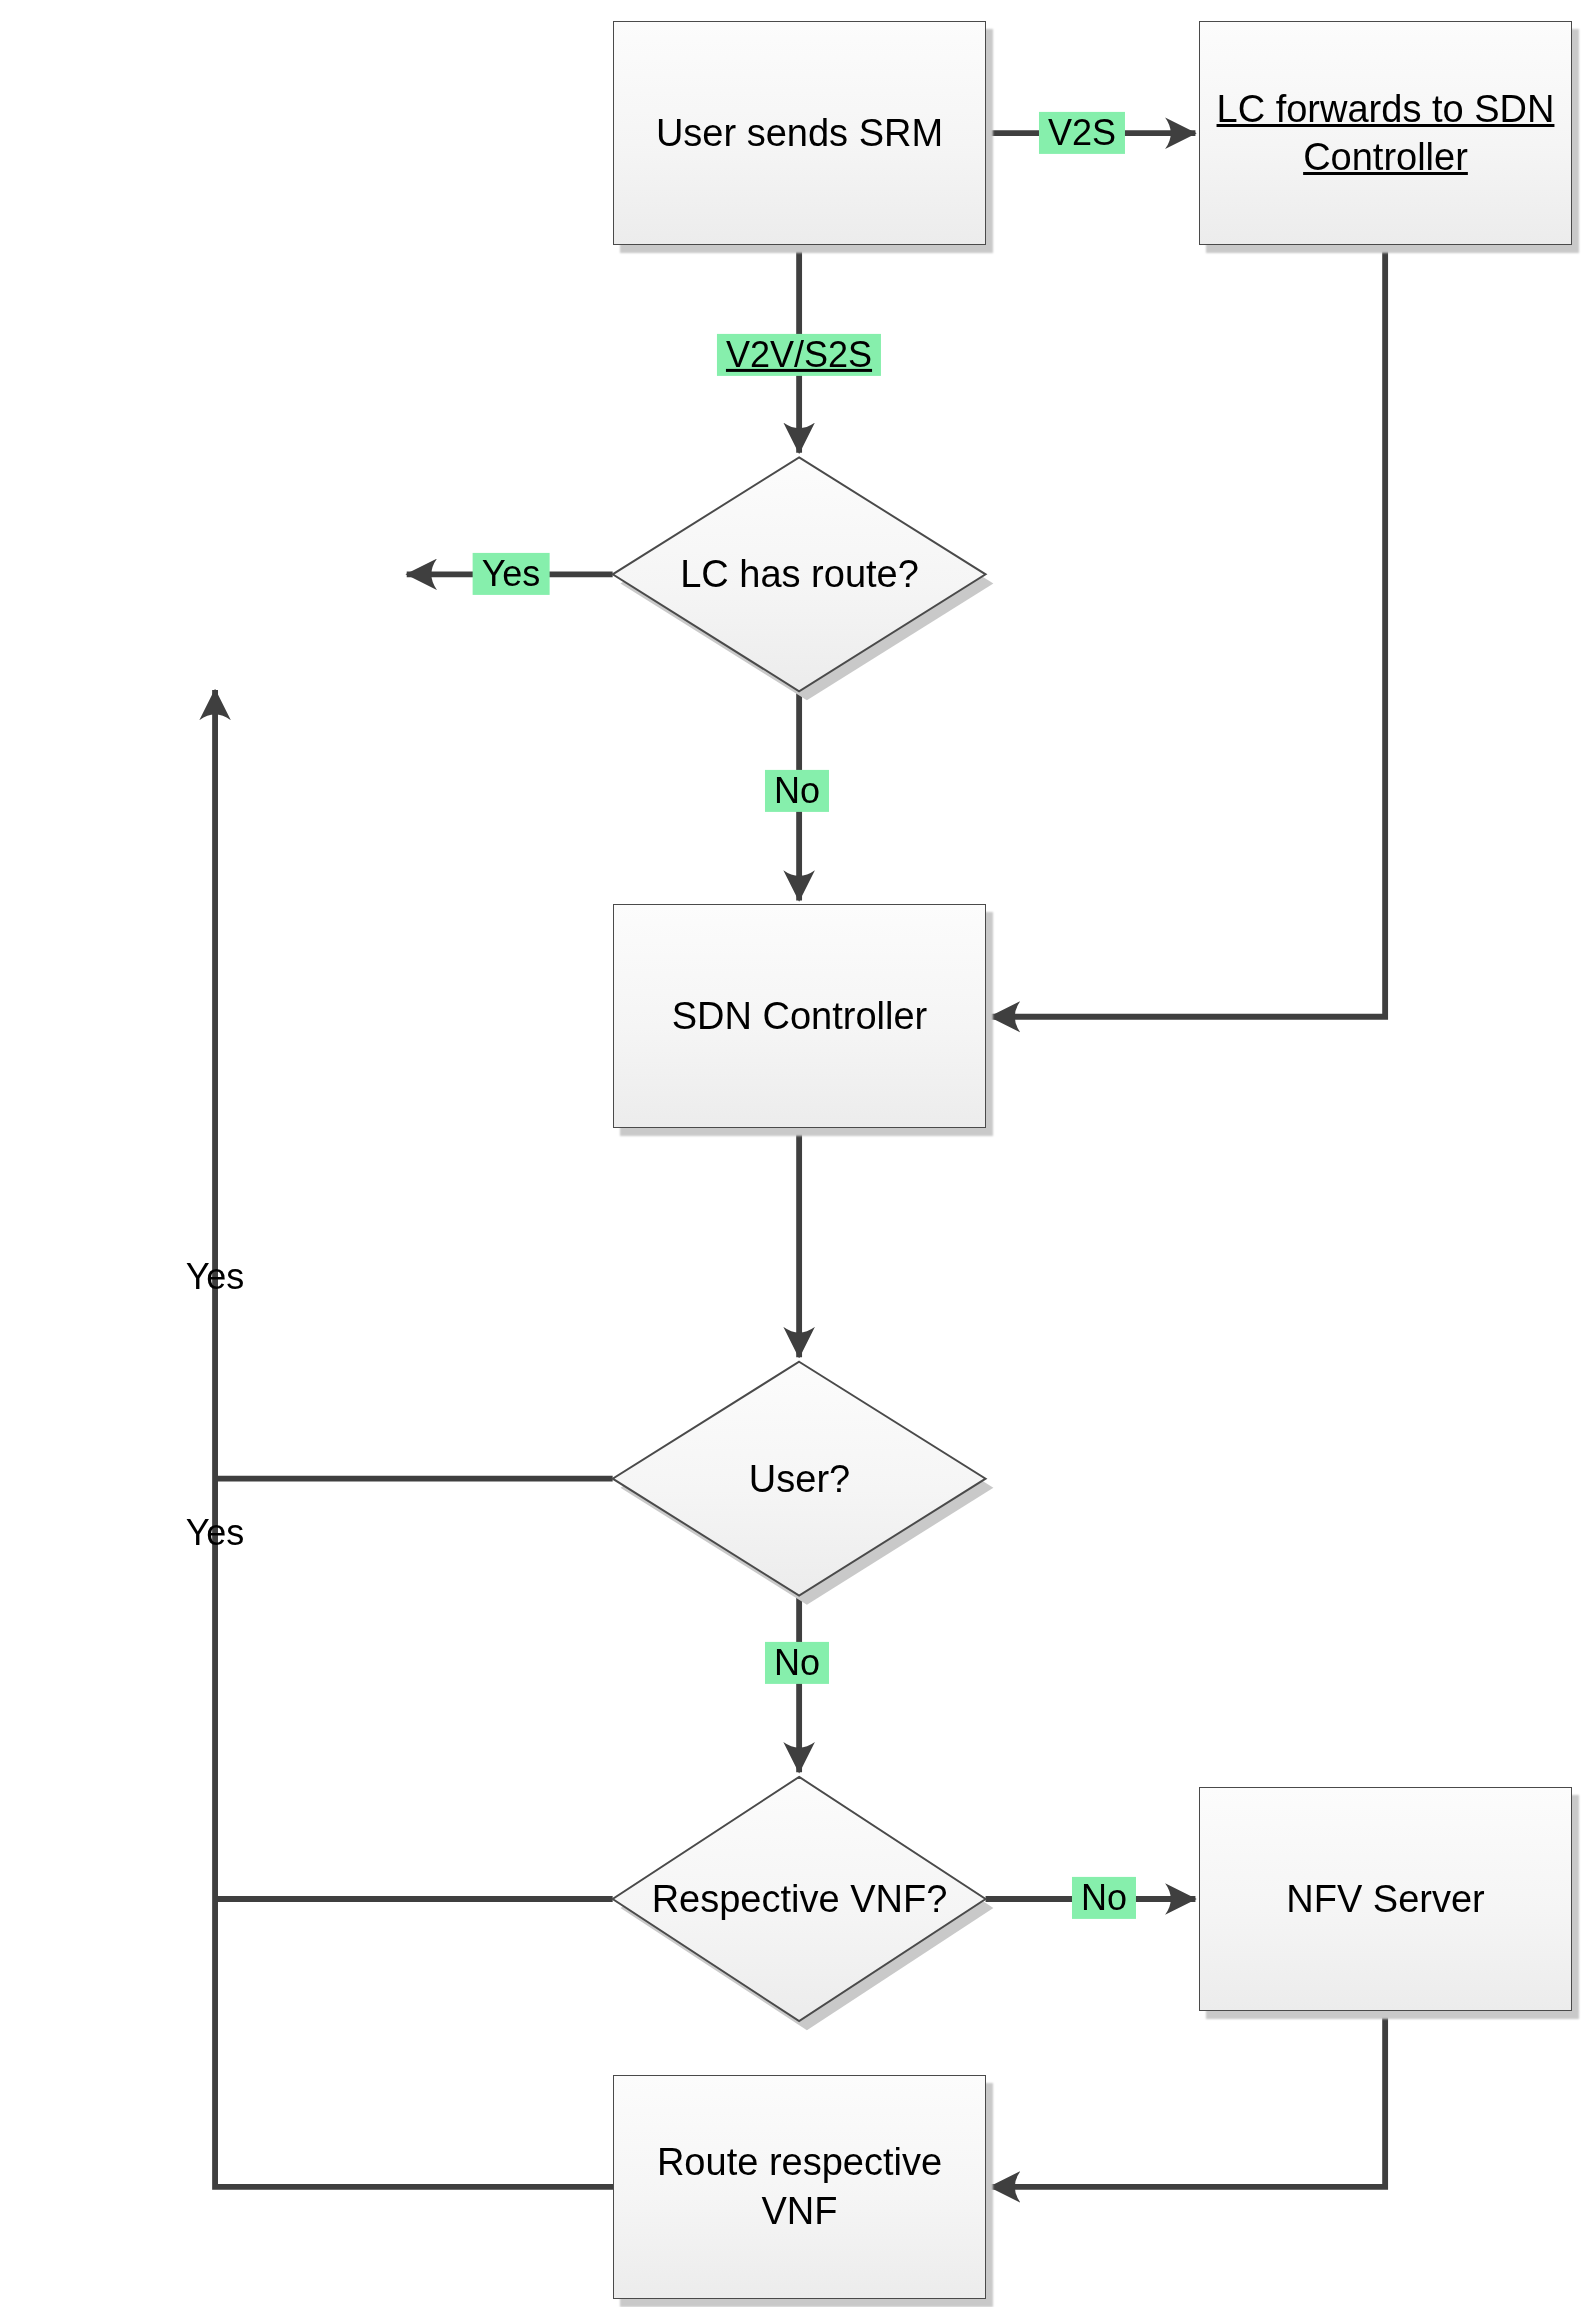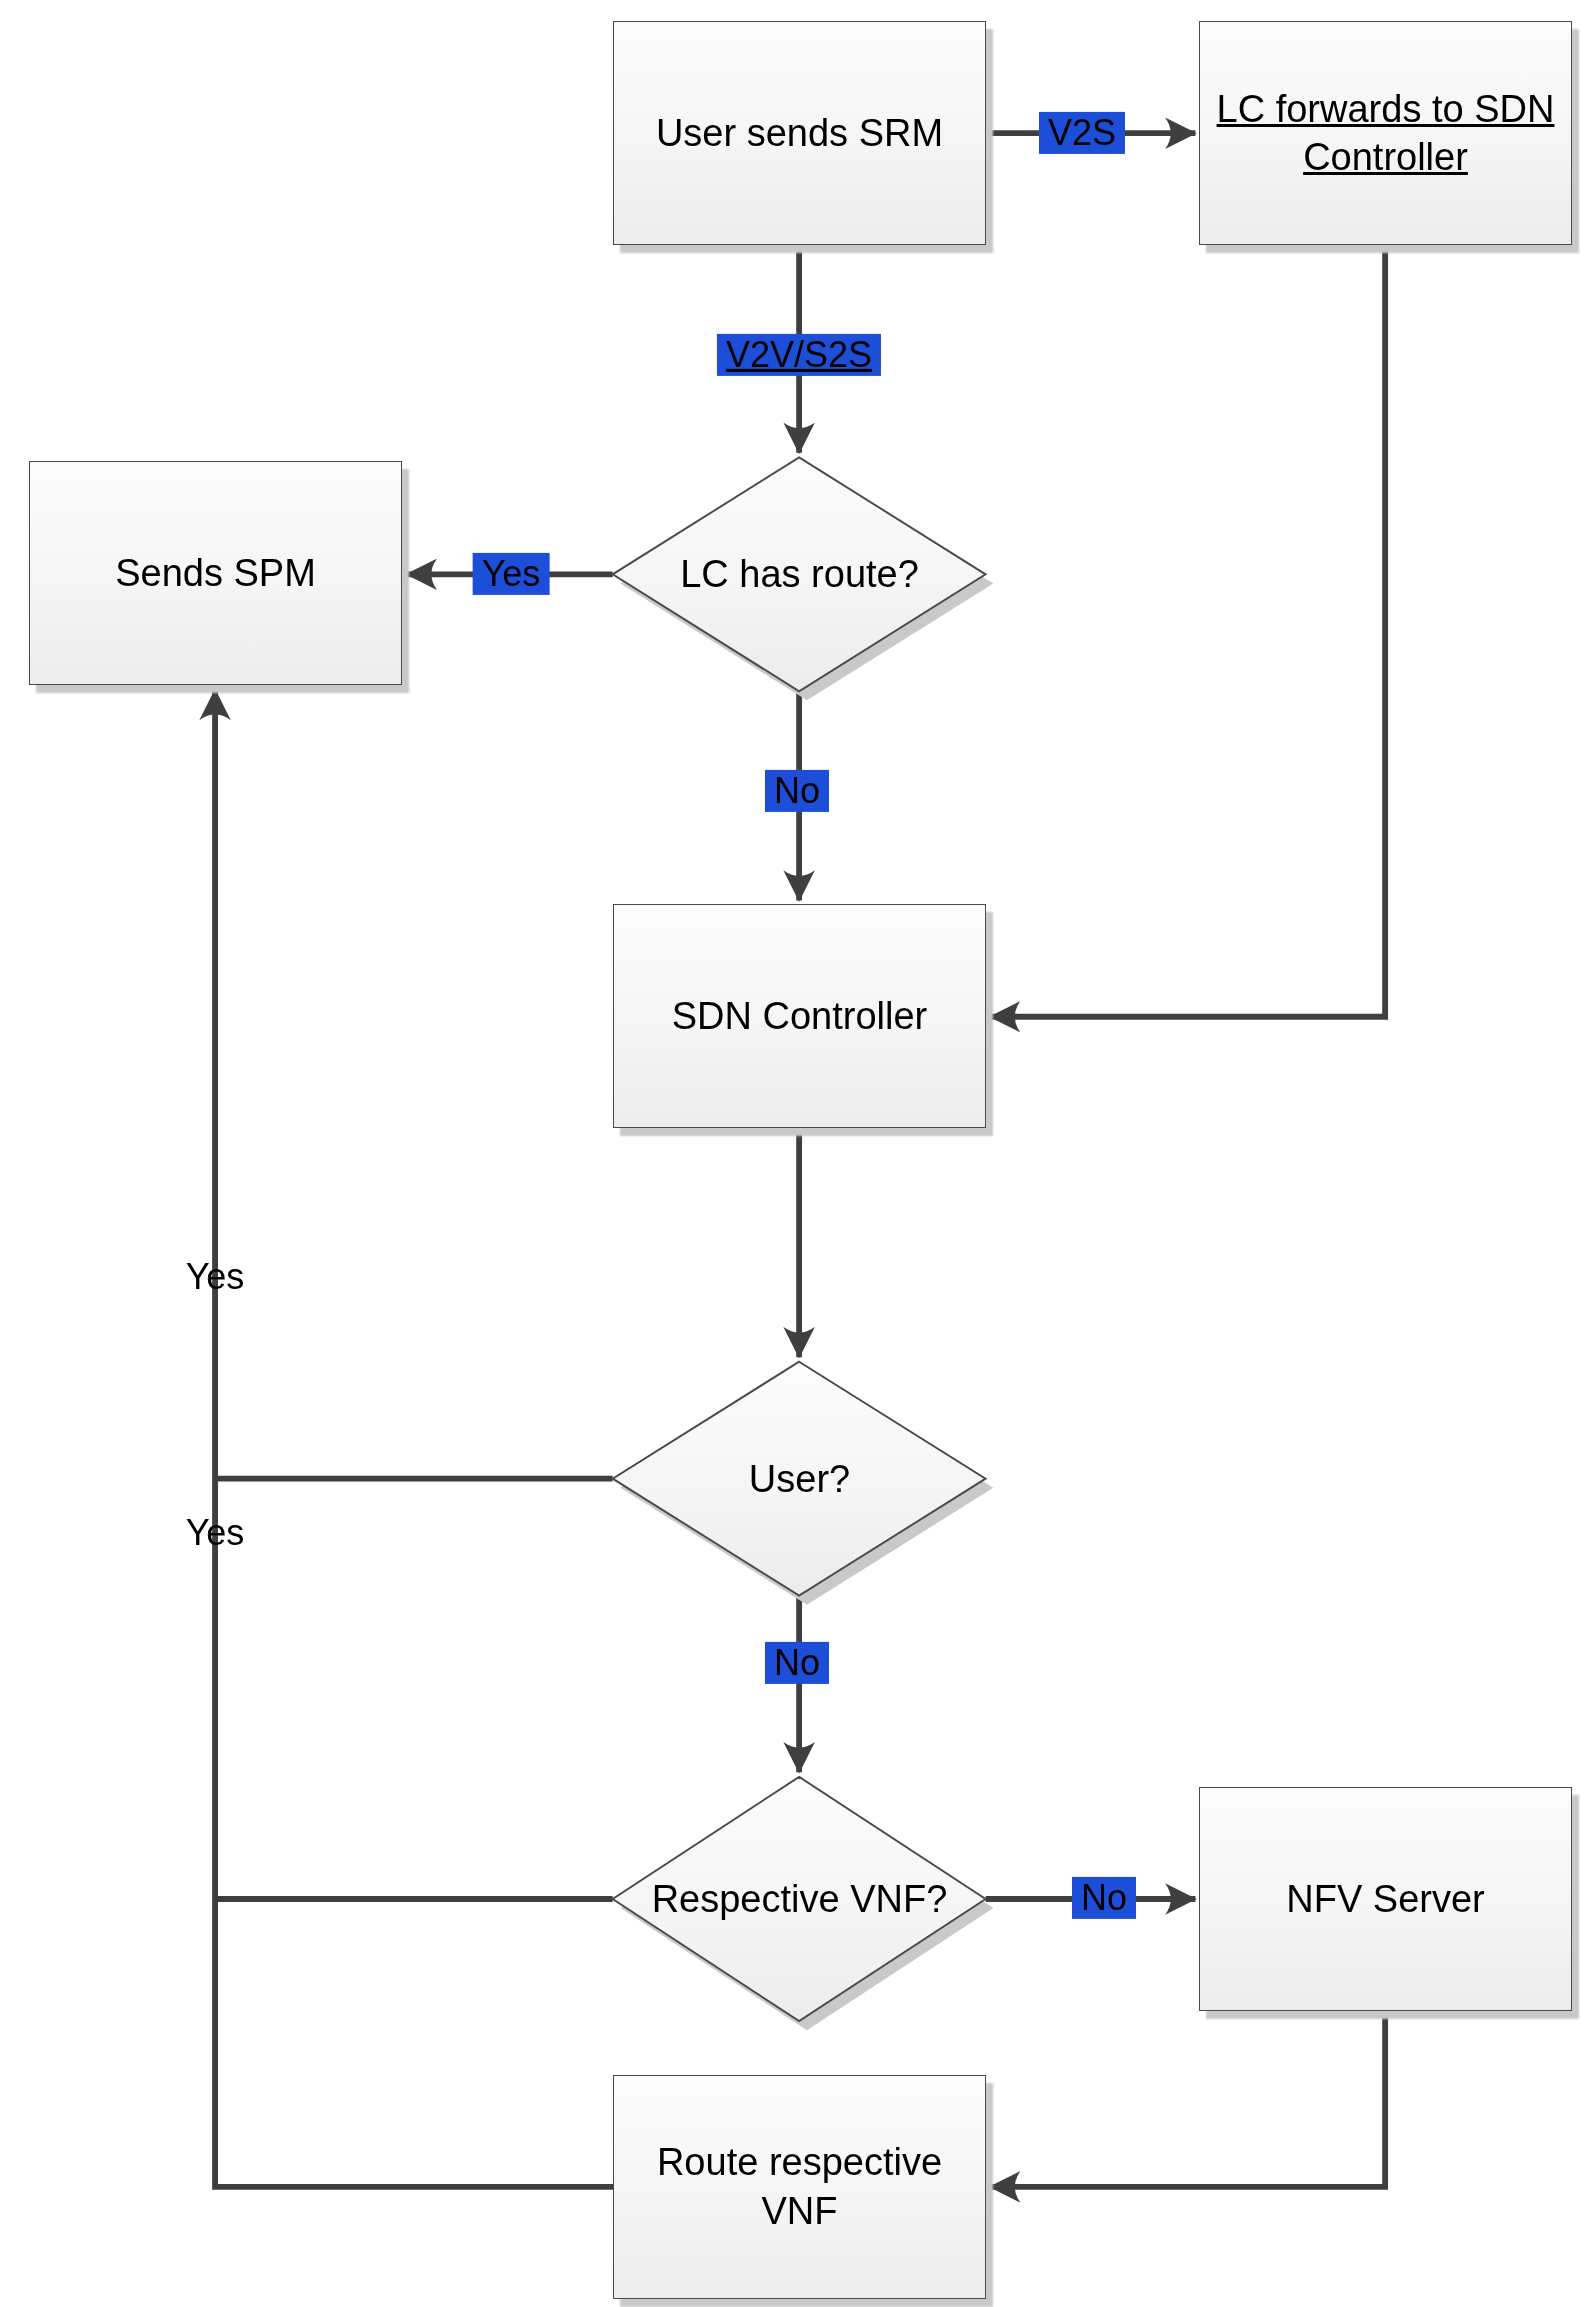--- a/index.html
+++ b/index.html
@@ -48,21 +48,21 @@
     background: transparent;
   }
   .edge-label {
     position: absolute;
     transform: translate(-50%, -50%);
     font-size: 36px;
     white-space: nowrap;
     z-index: 4;
     line-height: 1.1;
   }
-  .edge-label.gap { background: #1d4ed8; padding: 1.3px 9px; }
+  .edge-label.gap { background: #86efac; padding: 1.3px 9px; }
   .edge-label.on-line { background: transparent; }
 </style>
 </head>
 <body>
 
 <div id="canvas">
 
   <svg id="connector-layer" viewBox="0 0 2455 3551" xmlns="http://www.w3.org/2000/svg">
     <defs>
       <marker id="arrow" viewBox="0 0 10 10" refX="9.6" refY="5" markerWidth="5.4" markerHeight="5.4" orient="auto" markerUnits="strokeWidth">
@@ -104,23 +104,20 @@
   </svg>
 
   <div class="flow-box" style="left:613px; top:21.4px;">
     <span>User sends SRM</span>
   </div>
 
   <div class="flow-box" style="left:1199px; top:21.4px;text-decoration:underline;">
     <span>LC forwards to SDN Controller</span>
   </div>
 
-  <div class="flow-box" style="left:29px; top:461px;">
-    <span>Sends SPM</span>
-  </div>
 
   <div class="flow-box" style="left:613px; top:904px;">
     <span>SDN Controller</span>
   </div>
 
   <div class="flow-box" style="left:1199px; top:1787px;">
     <span>NFV Server</span>
   </div>
 
   <div class="flow-box" style="left:613px; top:2075px;">

